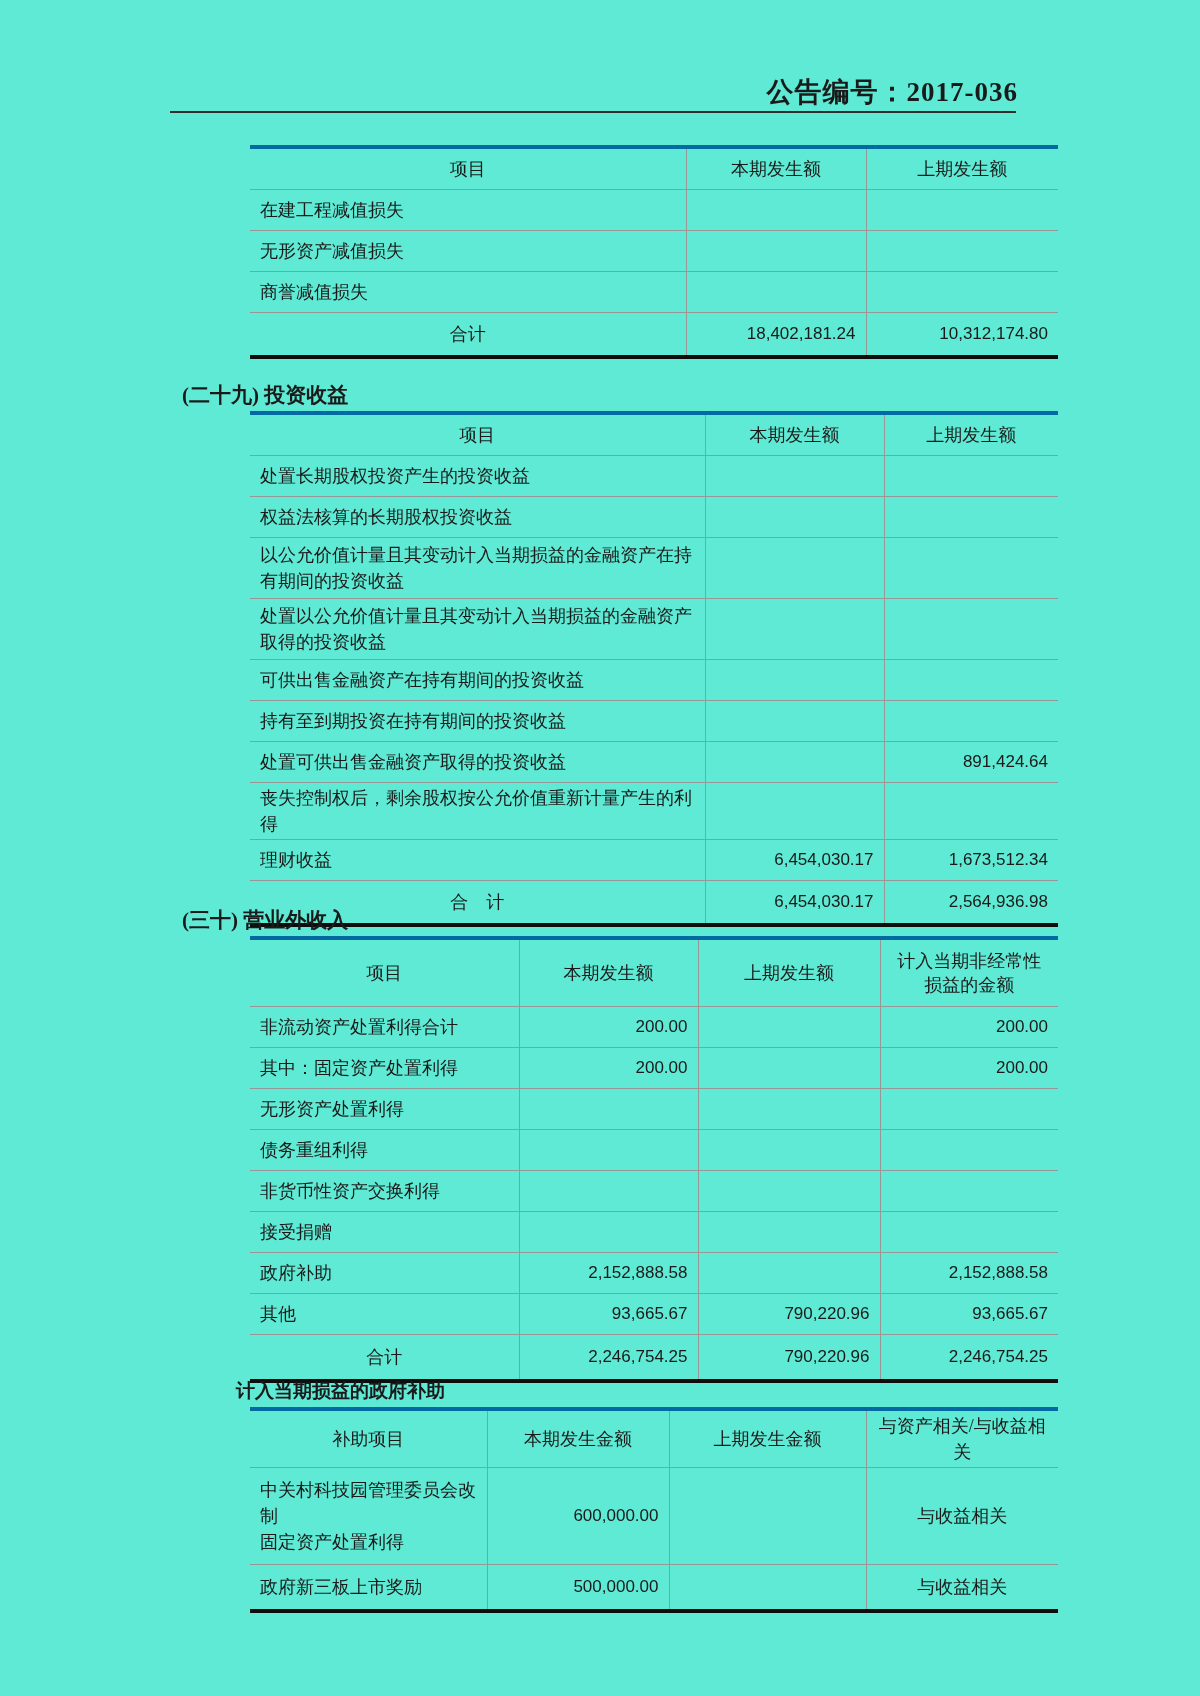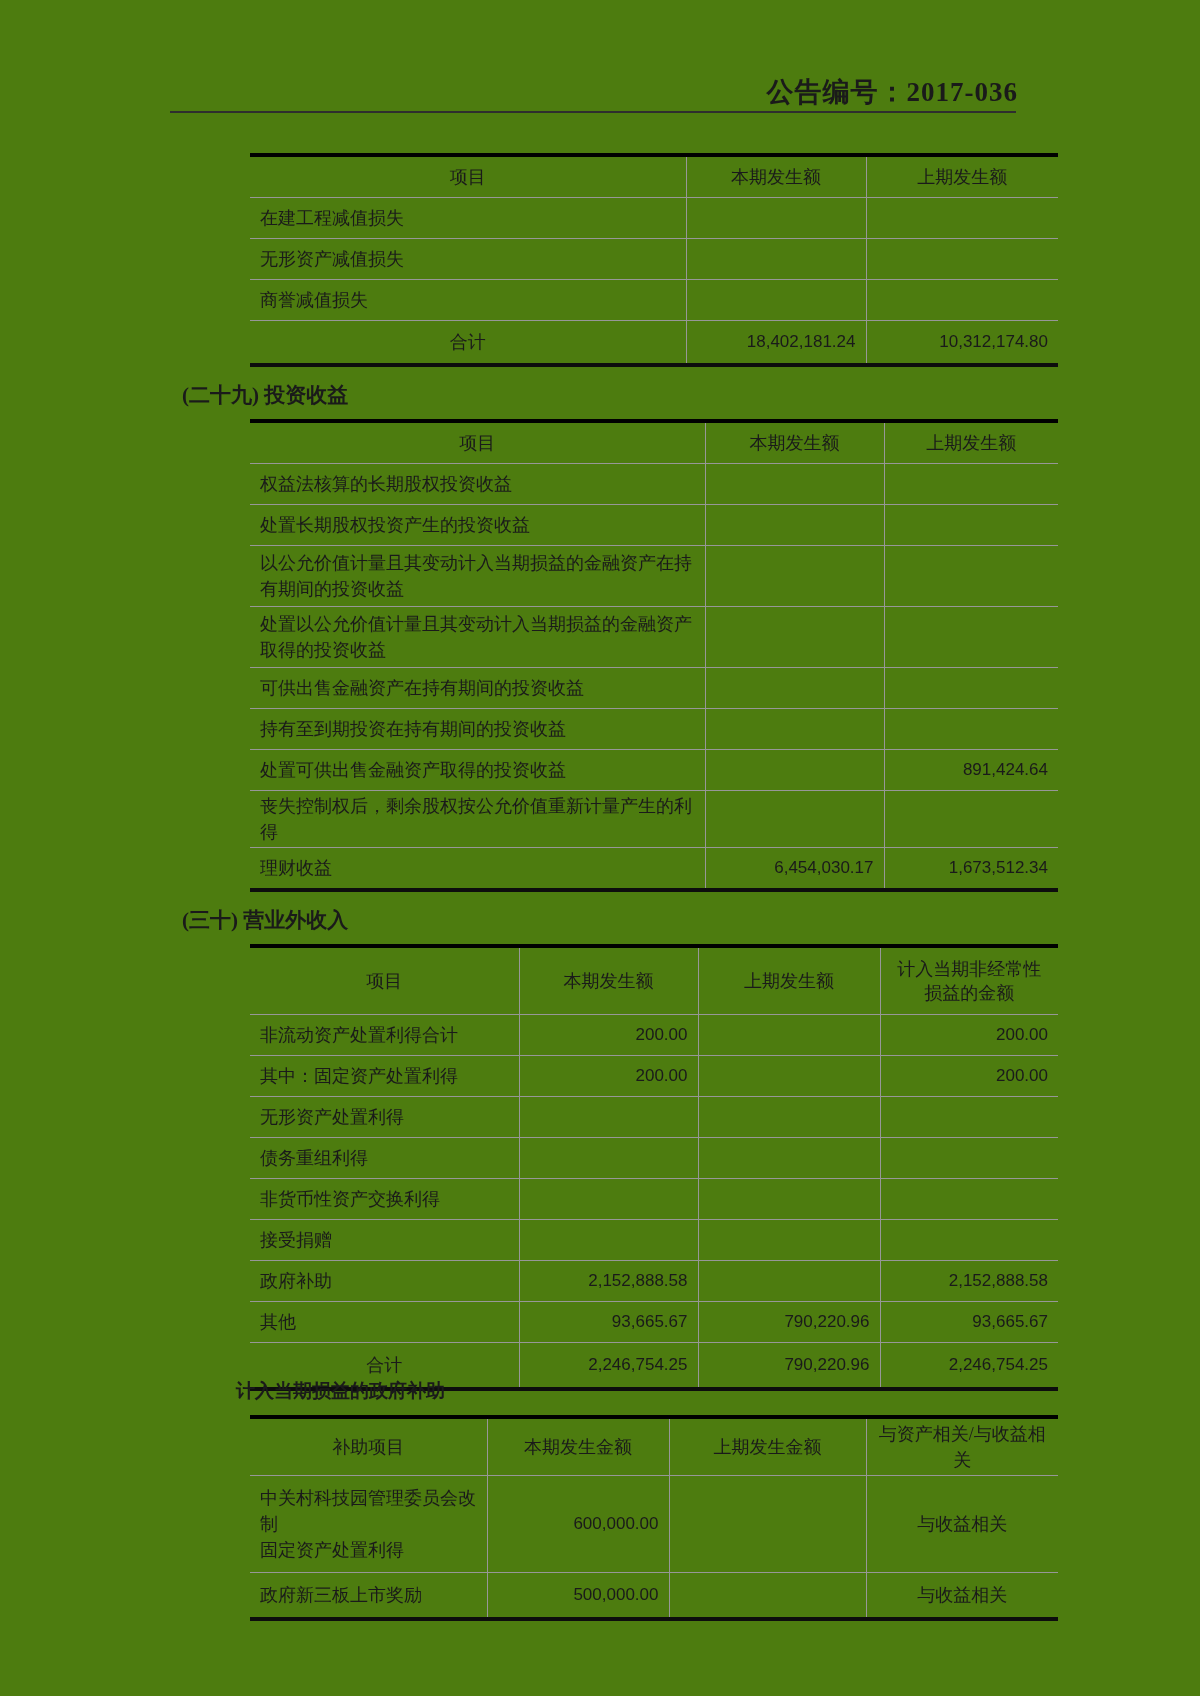--- a/index.html
+++ b/index.html
@@ -1,21 +1,21 @@
 <!DOCTYPE html>
 <html><head>
 <meta charset="utf-8">
 <style>
   html,body { margin:0; padding:0; background:#e8e8e8; }
   .page {
     position: relative;
     width: 1200px;
     height: 1696px;
     margin: 0 auto;
-    background: #4d7c0f;
+    background: #5eead4;
     font-family: "Liberation Serif", "DejaVu Serif", serif;
     color: #1a1a1a;
     overflow: hidden;
   }
   .notice-number {
     position: absolute;
     top: 74px;
     left: 600px;
     width: 418px;
     text-align: right;
@@ -42,24 +42,23 @@
     position: absolute;
     left: 236px;
     font-size: 19px;
     font-weight: 600;
     white-space: nowrap;
   }
   table.doc-table {
     position: absolute;
     border-collapse: collapse;
     table-layout: fixed;
-    border-top: 4px solid #000000;
+    border-top: 4px solid #0369a1;
     border-bottom: 4px solid #0d0d0d;
     font-size: 18px;
-    margin-top: 8px;
   }
   .doc-table th, .doc-table td {
     border-left: 1px solid #979797;
     border-top: 1px solid #979797;
     padding: 2px 10px;
     vertical-align: middle;
     font-weight: normal;
     line-height: 26px;
   }
   .doc-table th:first-child, .doc-table td:first-child { border-left: none; }
@@ -132,26 +131,26 @@
         <col style="width:179px">
         <col style="width:174px">
       </colgroup>
     <tbody>
         <tr class="first h36">
       <th>项目</th>
       <th>本期发生额</th>
       <th>上期发生额</th>
     </tr>
     <tr class="h36">
+      <td class="cell-item">处置长期股权投资产生的投资收益</td>
+      <td class="cell-num"></td>
+      <td class="cell-num"></td>
+    </tr>
+    <tr class="h36">
       <td class="cell-item">权益法核算的长期股权投资收益</td>
-      <td class="cell-num"></td>
-      <td class="cell-num"></td>
-    </tr>
-    <tr class="h36">
-      <td class="cell-item">处置长期股权投资产生的投资收益</td>
       <td class="cell-num"></td>
       <td class="cell-num"></td>
     </tr>
     <tr class="h56">
       <td class="cell-item">以公允价值计量且其变动计入当期损益的金融资产在持有期间的投资收益</td>
       <td class="cell-num"></td>
       <td class="cell-num"></td>
     </tr>
     <tr class="h56">
       <td class="cell-item">处置以公允价值计量且其变动计入当期损益的金融资产取得的投资收益</td>
@@ -175,20 +174,25 @@
     </tr>
     <tr class="h36">
       <td class="cell-item">丧失控制权后，剩余股权按公允价值重新计量产生的利得</td>
       <td class="cell-num"></td>
       <td class="cell-num"></td>
     </tr>
     <tr class="h36">
       <td class="cell-item">理财收益</td>
       <td class="cell-num">6,454,030.17</td>
       <td class="cell-num">1,673,512.34</td>
+    </tr>
+    <tr class="h38">
+      <td class="cell-center">合　计</td>
+      <td class="cell-num">6,454,030.17</td>
+      <td class="cell-num">2,564,936.98</td>
     </tr>
   </tbody>
     </table>
 
   <div class="section-title" style="top:906px;">(三十) 营业外收入</div>
 
   <table class="doc-table" style="left:250px; top:936px; width:808px;">
     <colgroup>
         <col style="width:269px">
         <col style="width:179px">

